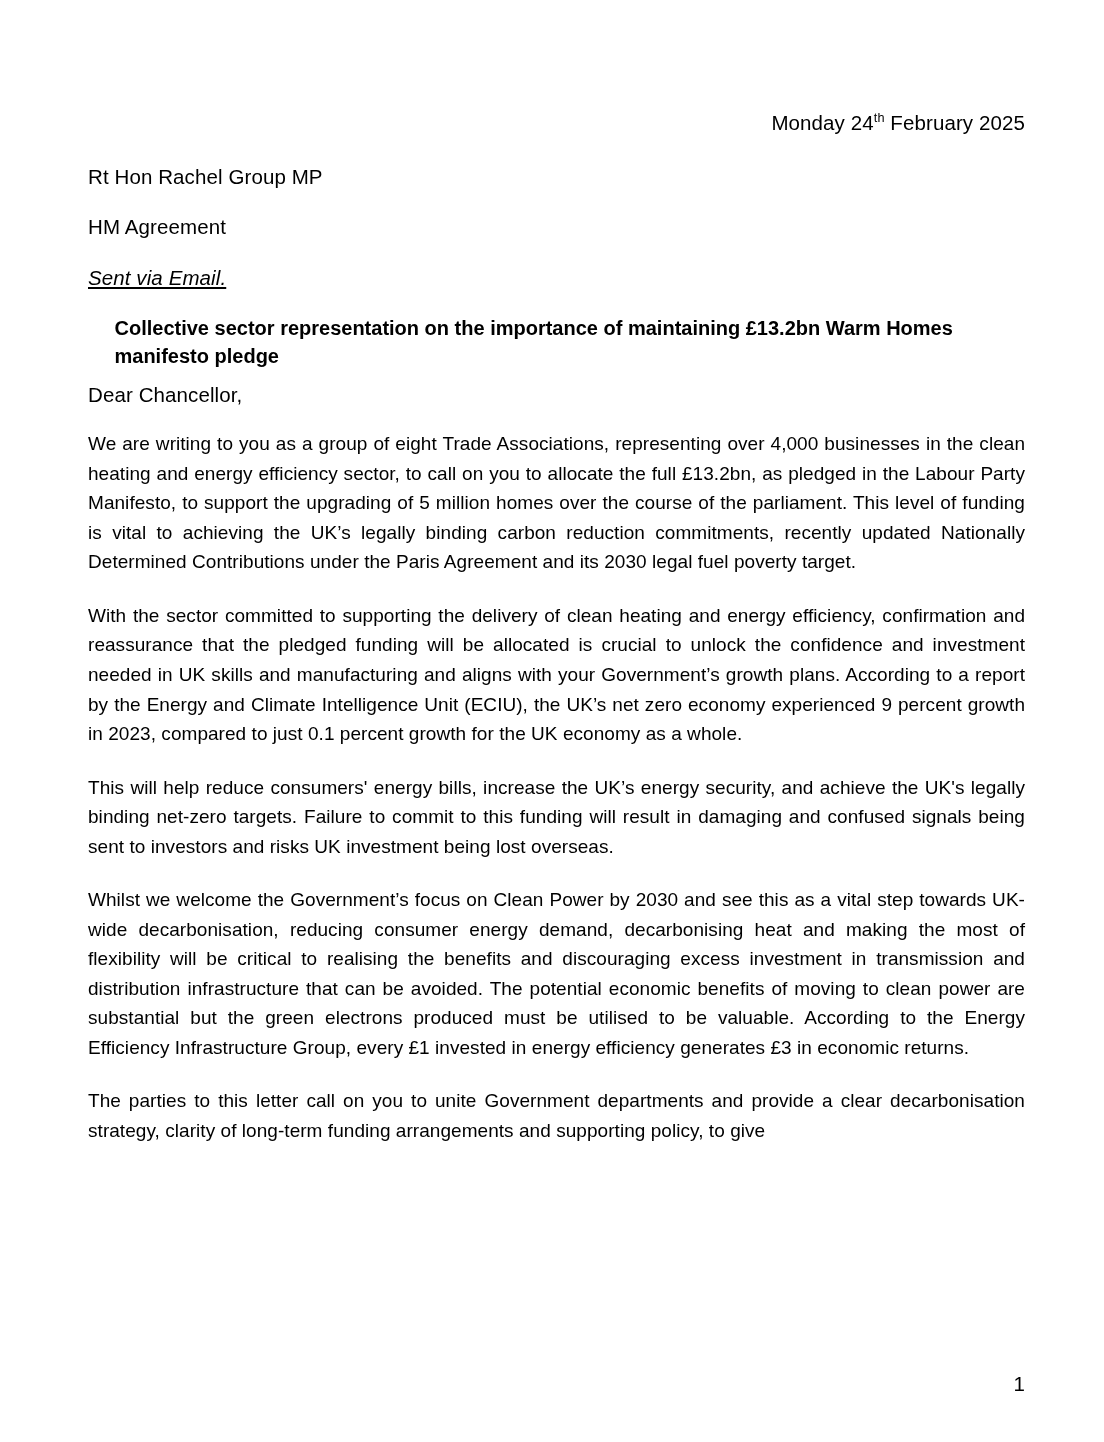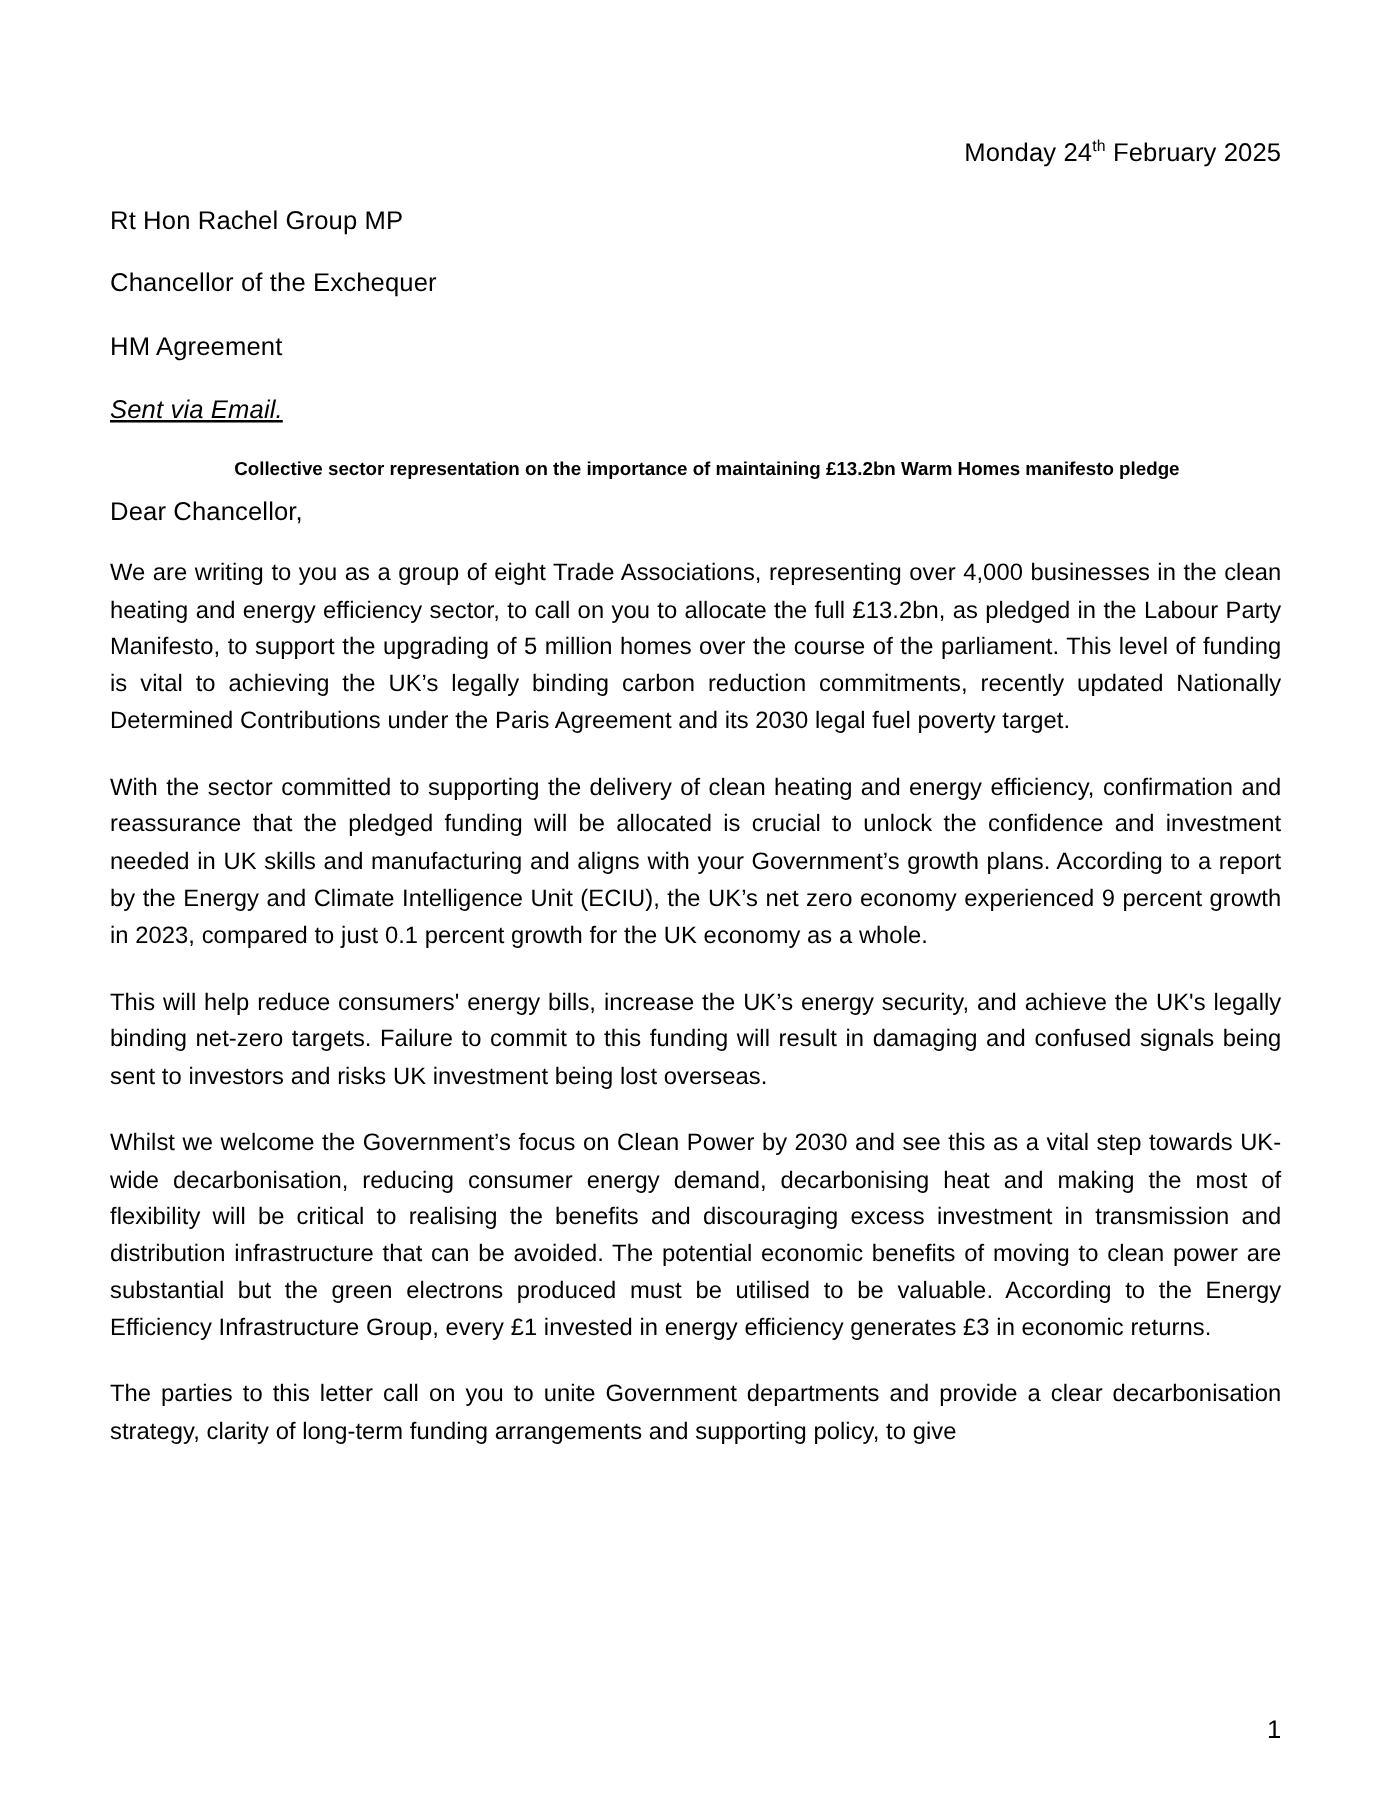--- a/index.html
+++ b/index.html
@@ -46,23 +46,23 @@
   }
   .addr-line.first {
     margin-top: 33px;
   }
   .addr-line.italic {
     font-style: italic;
     text-decoration: underline;
   }
   .doc-title {
     font-weight: bold;
-    font-size: 15px;
+    font-size: 20px;
     line-height: 1.42;
-    text-align: center;
+    text-align: left;
     margin: 26px auto 0 auto;
     width: 920px;
     padding-left: 18px;
     box-sizing: border-box;
   }
   .salutation {
     font-size: 20.5px;
     line-height: 1.0;
     margin-top: 14px;
     letter-spacing: 0.1px;
@@ -89,21 +89,20 @@
 </style>
 </head>
 <body>
 
 <div class="page">
   <div class="content">
 
     <div class="date-line"><span>Monday 24</span><sup>th</sup><span> February 2025</span></div>
 
     <div class="addr-line first">Rt Hon Rachel Group MP</div>
-    <div class="addr-line">Chancellor of the Exchequer</div>
     <div class="addr-line">HM Agreement</div>
     <div class="addr-line italic">Sent via Email.</div>
 
     <div class="doc-title">Collective sector representation on the importance of maintaining £13.2bn Warm Homes manifesto pledge</div>
 
     <div class="salutation">Dear Chancellor,</div>
 
     <p class="body-par first-par">We are writing to you as a group of eight Trade Associations, representing over 4,000 businesses in the clean heating and energy efficiency sector, to call on you to allocate the full £13.2bn, as pledged in the Labour Party Manifesto, to support the upgrading of 5 million homes over the course of the parliament. This level of funding is vital to achieving the UK’s legally binding carbon reduction commitments, recently updated Nationally Determined Contributions under the Paris Agreement and its 2030 legal fuel poverty target.</p>
     <p class="body-par">With the sector committed to supporting the delivery of clean heating and energy efficiency, confirmation and reassurance that the pledged funding will be allocated is crucial to unlock the confidence and investment needed in UK skills and manufacturing and aligns with your Government’s growth plans. According to a report by the Energy and Climate Intelligence Unit (ECIU), the UK’s net zero economy experienced 9 percent growth in 2023, compared to just 0.1 percent growth for the UK economy as a whole.</p>
     <p class="body-par">This will help reduce consumers' energy bills, increase the UK’s energy security, and achieve the UK's legally binding net-zero targets. Failure to commit to this funding will result in damaging and confused signals being sent to investors and risks UK investment being lost overseas.</p>

